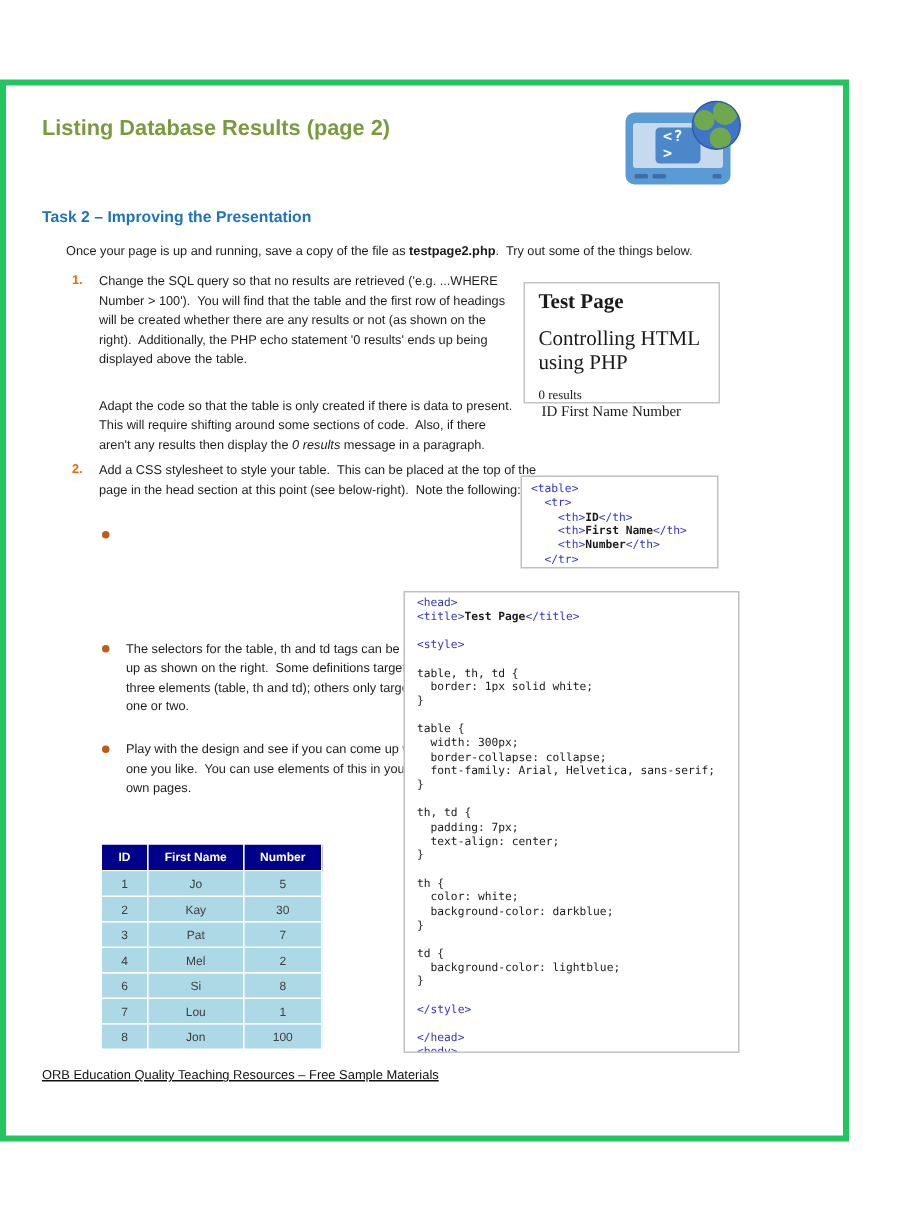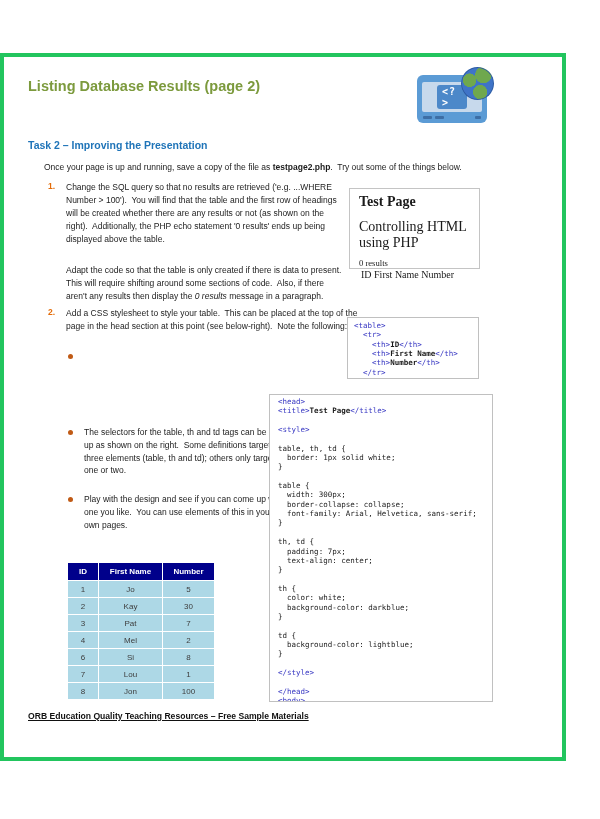--- a/index.html
+++ b/index.html
@@ -69,21 +69,21 @@
   .b1 { top:293px; } .b2 { top:369px; } .b3 { top:436px; }
 
   
   .results { position:absolute; left:63px; top:505px; border-collapse:collapse; }
   .results th { background:#00008B; color:#fff; font-weight:bold; font-size:8px; height:18px; text-align:center; }
   .results td { background:#ADD8E6; color:#3d3d3d; font-size:8px; height:17px; text-align:center; }
   .results th, .results td { border:1.5px solid #fff; padding:0 3px; }
   .results .c0 { width:31px; } .results .c1 { width:64px; } .results .c2 { width:52px; }
 
   
-  .foot-line { position:absolute; left:24px; top:654px; font-size:8.6px; font-weight:bold;
+  .foot-line { position:absolute; left:24px; top:654px; font-size:8.6px; font-weight:normal;
     color:#111; text-decoration:underline; }
   .banner { position:absolute; left:20px; top:668px; width:452px; height:19px;
     background:linear-gradient(180deg,#EAF1FB,#C2D7F2);
     border-top:2px solid #6D9EDC; border-bottom:2px solid #6D9EDC;
     display:flex; align-items:center; justify-content:space-between; padding:0 9px; }
   .banner .bl { display:flex; align-items:center; color:#17375D; font-size:7.3px; }
   .bcopy { font-weight:bold; margin-right:10px; font-style:normal; }
   .bvisit { font-weight:normal; }
   .bcode { color:#17375D; font-size:7.3px; font-weight:bold; margin-right:4px; font-style:normal; }
   .banner-arrow { position:absolute; right:-18px; top:-5px; width:0; height:0;

